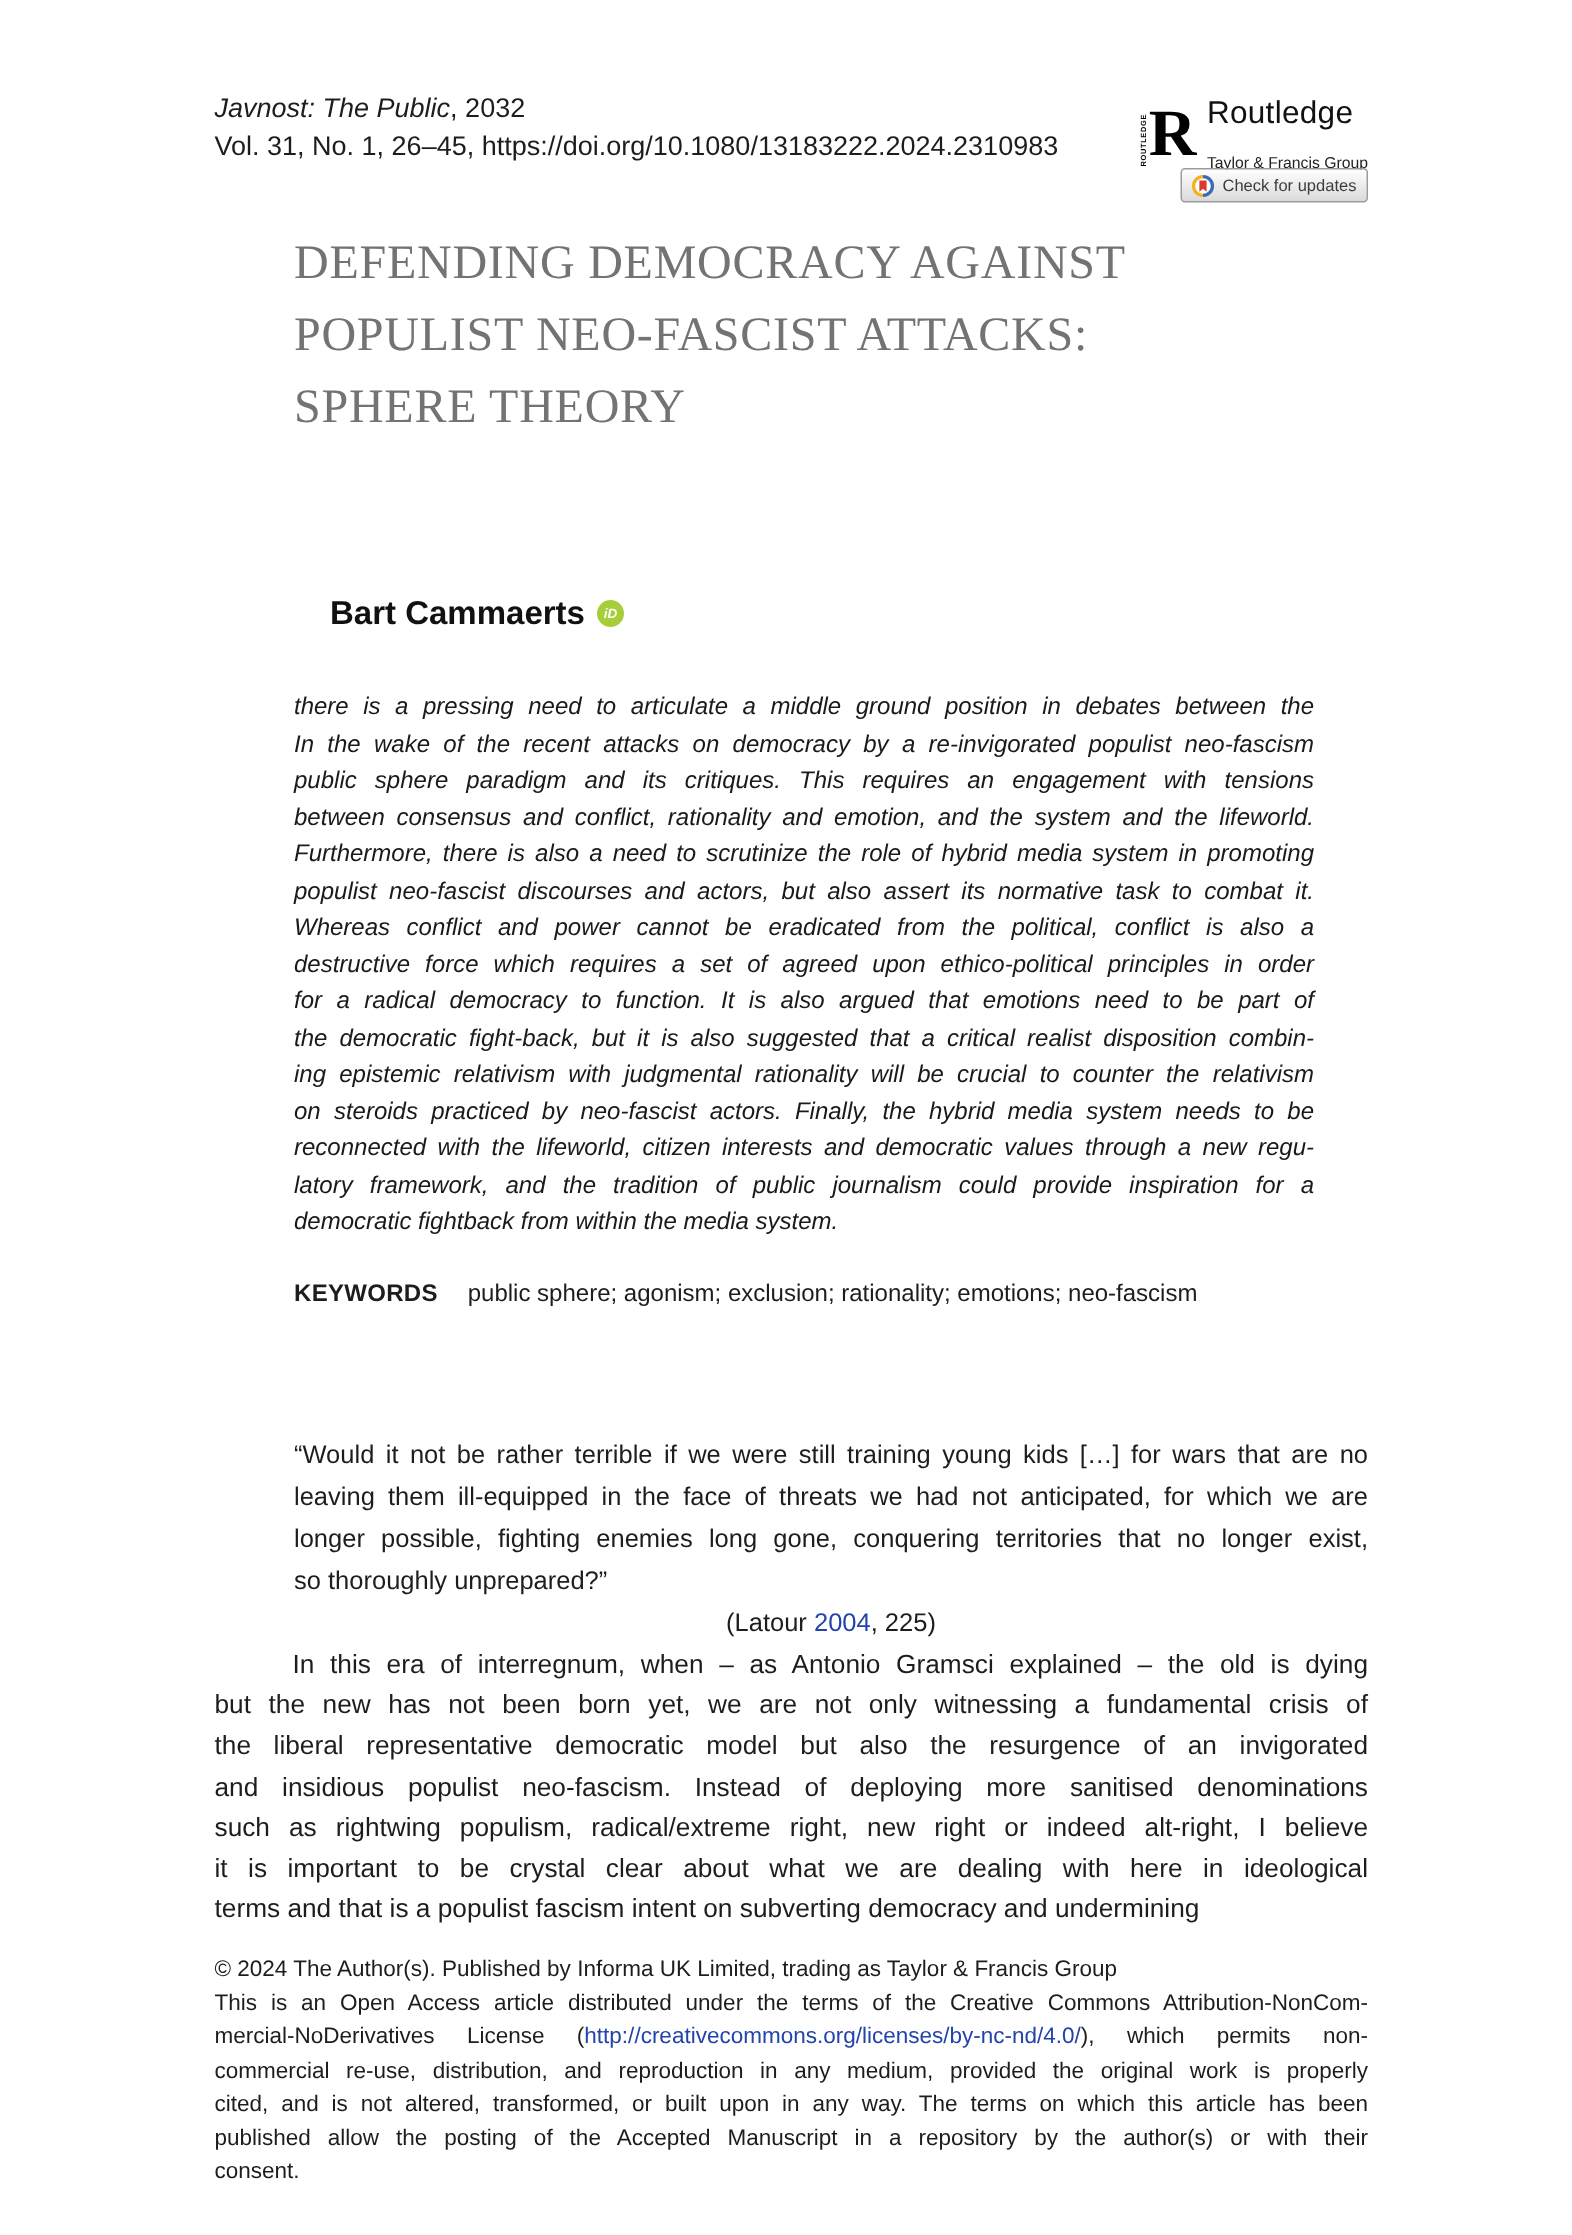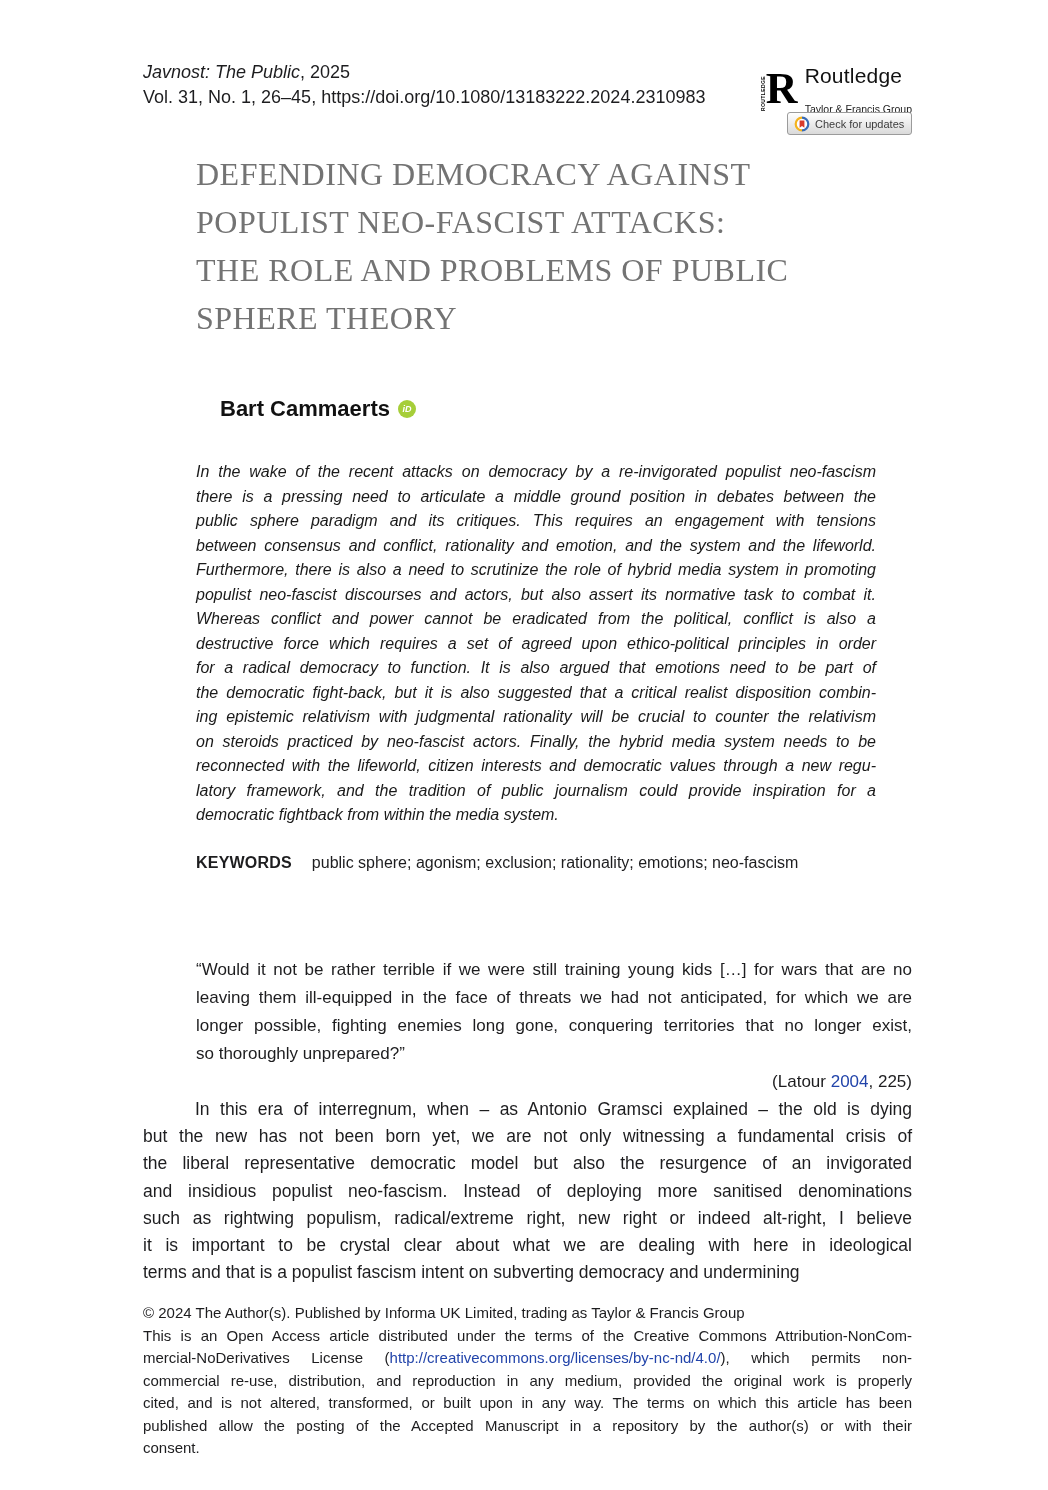--- a/index.html
+++ b/index.html
@@ -35,37 +35,37 @@
   
   .abstract { position:absolute; left:196px; top:460px; width:680px;
     font-style:italic; font-size:16px; line-height:24.5px; color:#1a1a1a; }
   .justify .line { text-align:justify; text-align-last:justify; }
   .justify .line.last { text-align-last:left; }
   
   .keywords { position:absolute; left:196px; top:854px; width:700px; font-size:16px; }
   .kw-label { font-weight:bold; margin-right:20px; letter-spacing:.2px; }
   
   .quote { position:absolute; left:196px; top:956px; width:716px; font-size:17px; line-height:28px; }
-  .attribution { text-align:right; line-height:28px; margin-top:0; }
+  .attribution { text-align:center; line-height:28px; margin-top:0; }
   .lnk { color:#2244aa; text-decoration:none; cursor:pointer; }
   
   .bodytext { position:absolute; left:143px; top:1096px; width:769px;
     font-size:17.5px; line-height:27.2px; }
   .bodytext .line:first-child { text-indent:52px; }
   
   .pfooter { position:absolute; left:143px; top:1302px; width:769px; font-size:15px; line-height:22.5px; }
   .pfooter .copyright { margin-bottom:0; }
 </style>
 </head>
 <body>
 
 <div class="page">
 
   <div class="jheader">
-    <div><span class="it">Javnost: The Public</span><span>, 2025</span></div>
+    <div><span class="it">Javnost: The Public</span><span>, 2032</span></div>
     <div>Vol. 31, No. 1, 26–45, https://doi.org/10.1080/13183222.2024.2310983</div>
   </div>
 
   <div class="routledge">
     <div class="rl-mark">
       <span class="rl-vert">ROUTLEDGE</span>
       <span class="rl-R">R</span>
     </div>
     <div class="rl-text">
       <div class="rl-name">Routledge</div>
@@ -79,32 +79,31 @@
       <path d="M8 1.7 A6.3 6.3 0 0 0 8 14.3" stroke="#f4b31d" stroke-width="2.2" fill="none"></path>
       <path d="M8 1.7 A6.3 6.3 0 0 1 8 14.3" stroke="#3a6bb5" stroke-width="2.2" fill="none"></path>
       <path d="M5.6 4.4 h4.8 v7.4 l-2.4 -1.9 -2.4 1.9 z" fill="#d93a2b"></path>
     </svg>
     <span>Check for updates</span>
   </div>
 
   <div class="title">
       <div class="line">DEFENDING DEMOCRACY AGAINST</div>
       <div class="line">POPULIST NEO-FASCIST ATTACKS:</div>
-      <div class="line">THE ROLE AND PROBLEMS OF PUBLIC</div>
       <div class="line last">SPHERE THEORY</div>
     </div>
 
   <div class="author-row">
     <span class="author">Bart Cammaerts</span>
     <span class="orcid">iD</span>
   </div>
 
   <div class="abstract justify">
+      <div class="line">there is a pressing need to articulate a middle ground position in debates between the</div>
       <div class="line">In the wake of the recent attacks on democracy by a re-invigorated populist neo-fascism</div>
-      <div class="line">there is a pressing need to articulate a middle ground position in debates between the</div>
       <div class="line">public sphere paradigm and its critiques. This requires an engagement with tensions</div>
       <div class="line">between consensus and conflict, rationality and emotion, and the system and the lifeworld.</div>
       <div class="line">Furthermore, there is also a need to scrutinize the role of hybrid media system in promoting</div>
       <div class="line">populist neo-fascist discourses and actors, but also assert its normative task to combat it.</div>
       <div class="line">Whereas conflict and power cannot be eradicated from the political, conflict is also a</div>
       <div class="line">destructive force which requires a set of agreed upon ethico-political principles in order</div>
       <div class="line">for a radical democracy to function. It is also argued that emotions need to be part of</div>
       <div class="line">the democratic fight-back, but it is also suggested that a critical realist disposition combin-</div>
       <div class="line">ing epistemic relativism with judgmental rationality will be crucial to counter the relativism</div>
       <div class="line">on steroids practiced by neo-fascist actors. Finally, the hybrid media system needs to be</div>

